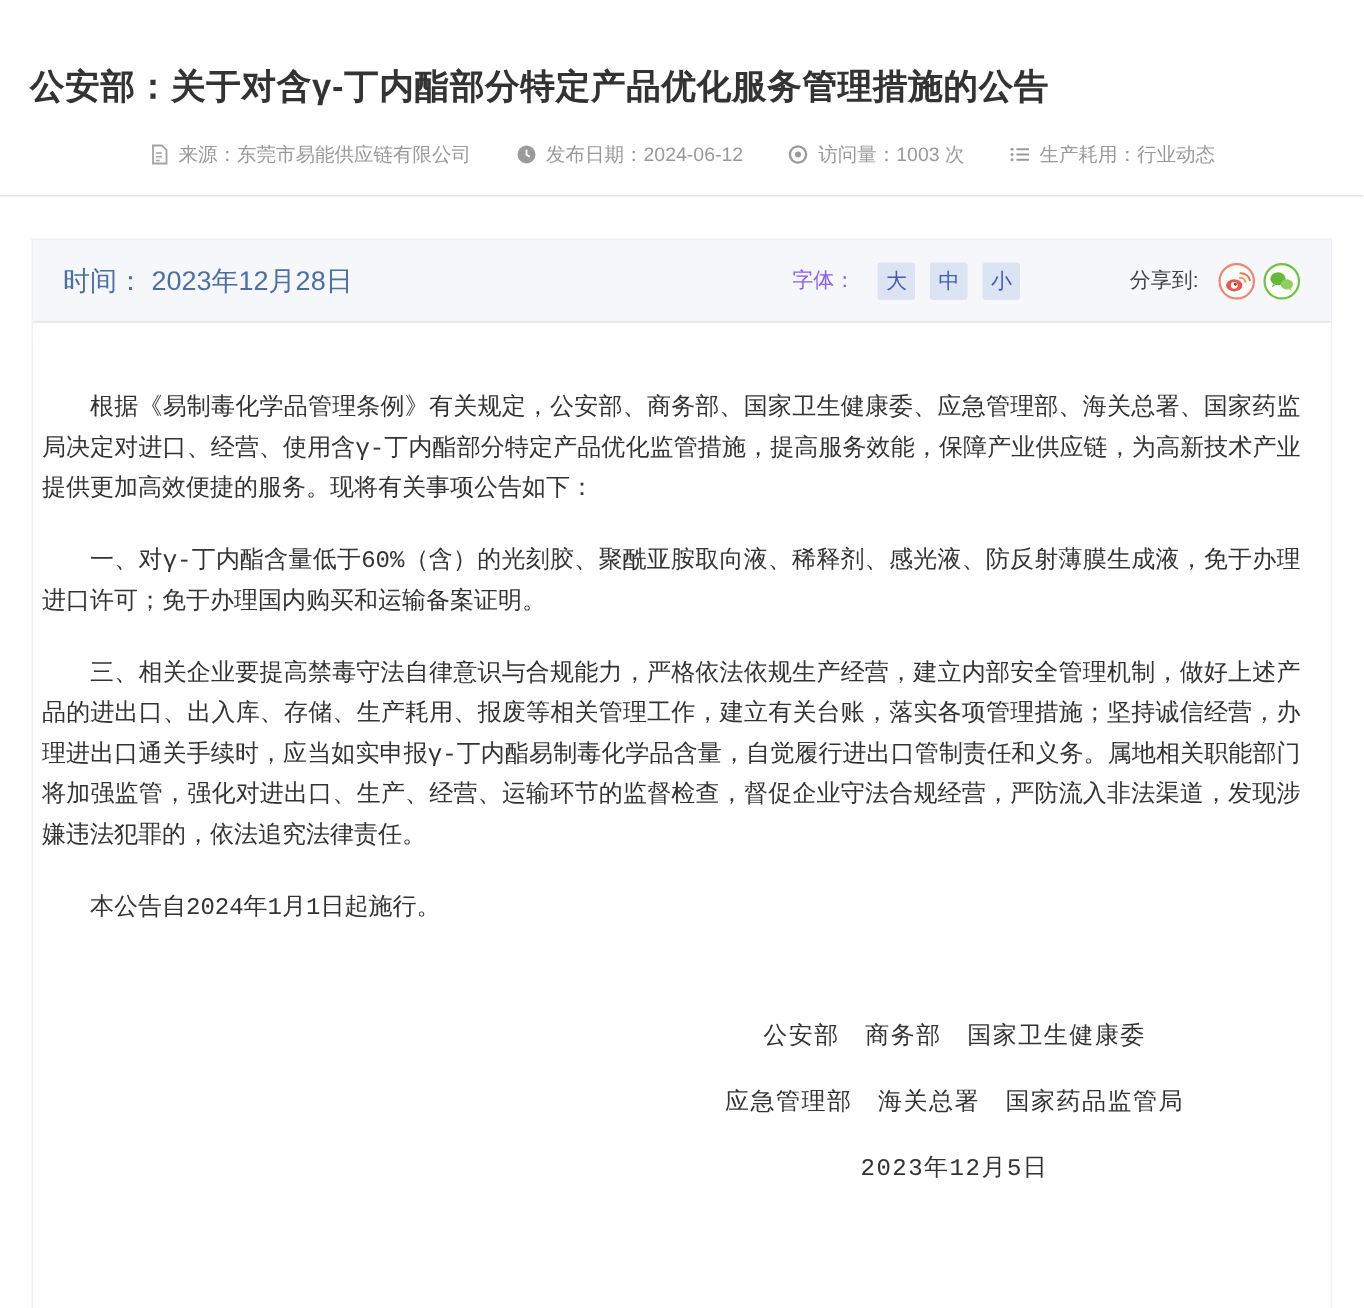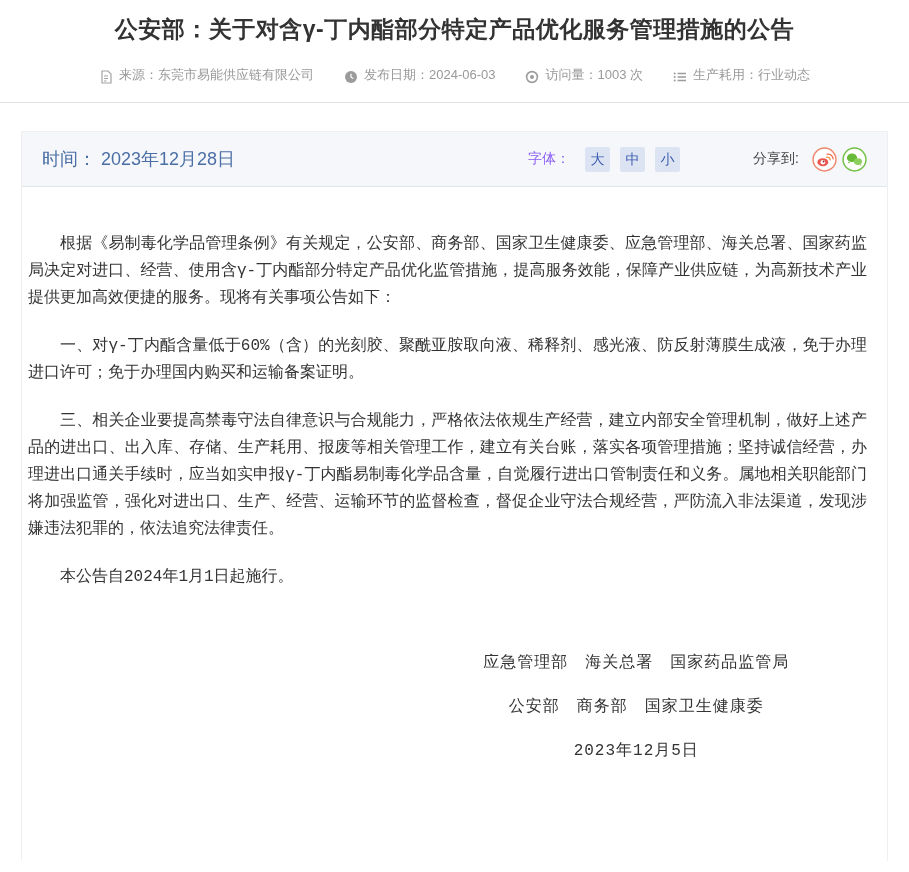--- a/index.html
+++ b/index.html
@@ -2,31 +2,31 @@
 <html><head>
 <meta charset="utf-8">
 <style>
   html,body{margin:0;padding:0;}
   body{
     width:909px;height:872px;overflow:hidden;background:#ffffff;
     font-family:"Liberation Sans","DejaVu Sans",sans-serif;
     position:relative;
   }
   .page-title{
-    margin:14px 20px 0;
-    text-align:center;
+    margin:42px 20px 0;
+    text-align:left;
     font-size:23px;font-weight:bold;color:#333;
     letter-spacing:0.5px;
   }
   .meta-row{
     margin-top:21px;
     display:flex;justify-content:center;align-items:center;gap:30px;
     font-size:13px;color:#999;
   }
-  .meta-item{display:flex;align-items:flex-end;gap:6px;}
+  .meta-item{display:flex;align-items:center;gap:6px;}
   .meta-item svg{display:block;}
   .top-divider{
     margin:18px 0 0;border:none;border-top:1px solid #e3e3e3;height:0;
   }
   .content-box{
     margin:28px 21px 0;
     height:730px;
     border:1px solid #efefef;border-bottom:none;
     background:#fff;
     box-sizing:border-box;
@@ -80,21 +80,21 @@
     </span>
     <span>来源：东莞市易能供应链有限公司</span>
   </span>
   <span class="meta-item">
     <span>
       <svg width="14" height="14" viewBox="0 0 14 14">
         <circle cx="7" cy="7" r="6" fill="#9b9b9b"></circle>
         <path d="M7 3.8v3.4l2.3 1.3" stroke="#ffffff" stroke-width="1.2" fill="none"></path>
       </svg>
     </span>
-    <span>发布日期：2024-06-03</span>
+    <span>发布日期：2024-06-12</span>
   </span>
   <span class="meta-item">
     <span>
       <svg width="14" height="14" viewBox="0 0 14 14">
         <circle cx="7" cy="7" r="5.4" fill="none" stroke="#9b9b9b" stroke-width="1.6"></circle>
         <circle cx="7" cy="7" r="2" fill="#9b9b9b"></circle>
       </svg>
     </span>
     <span>访问量：1003 次</span>
   </span>
@@ -148,19 +148,19 @@
     </div>
   </div>
 
   <div class="article">
     <p>根据《易制毒化学品管理条例》有关规定，公安部、商务部、国家卫生健康委、应急管理部、海关总署、国家药监局决定对进口、经营、使用含γ-丁内酯部分特定产品优化监管措施，提高服务效能，保障产业供应链，为高新技术产业提供更加高效便捷的服务。现将有关事项公告如下：</p>
     <p>一、对γ-丁内酯含量低于60%（含）的光刻胶、聚酰亚胺取向液、稀释剂、感光液、防反射薄膜生成液，免于办理进口许可；免于办理国内购买和运输备案证明。</p>
     <p>三、相关企业要提高禁毒守法自律意识与合规能力，严格依法依规生产经营，建立内部安全管理机制，做好上述产品的进出口、出入库、存储、生产耗用、报废等相关管理工作，建立有关台账，落实各项管理措施；坚持诚信经营，办理进出口通关手续时，应当如实申报γ-丁内酯易制毒化学品含量，自觉履行进出口管制责任和义务。属地相关职能部门将加强监管，强化对进出口、生产、经营、运输环节的监督检查，督促企业守法合规经营，严防流入非法渠道，发现涉嫌违法犯罪的，依法追究法律责任。</p>
     <p>本公告自2024年1月1日起施行。</p>
 
     <div class="signature">
+      <p>公安部　商务部　国家卫生健康委</p>
       <p>应急管理部　海关总署　国家药品监管局</p>
-      <p>公安部　商务部　国家卫生健康委</p>
       <p>2023年12月5日</p>
     </div>
   </div>
 
 </div>
 
 </body></html>

